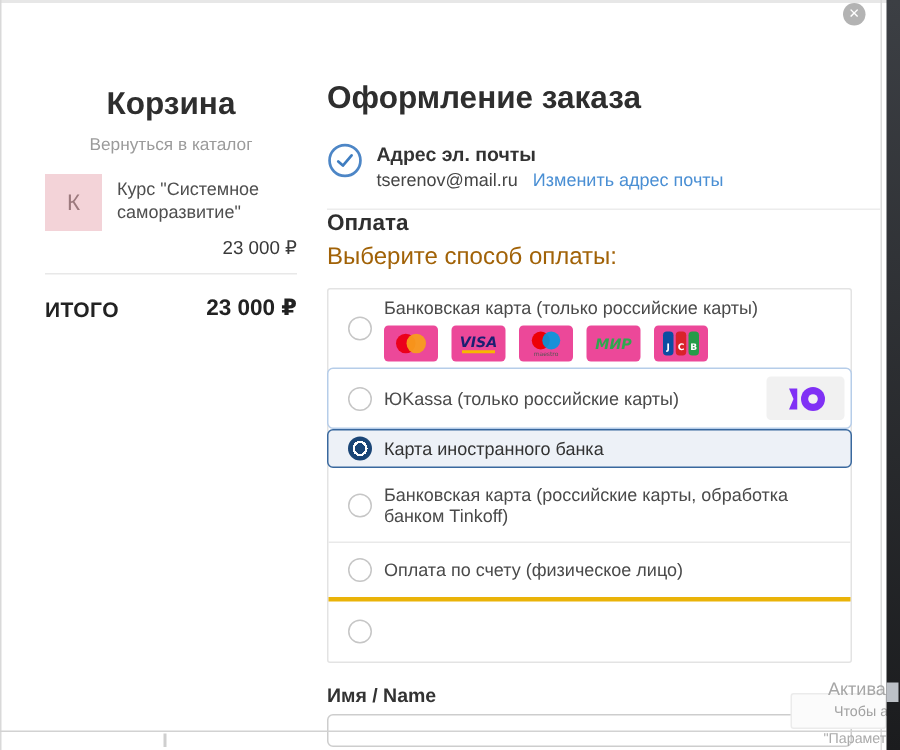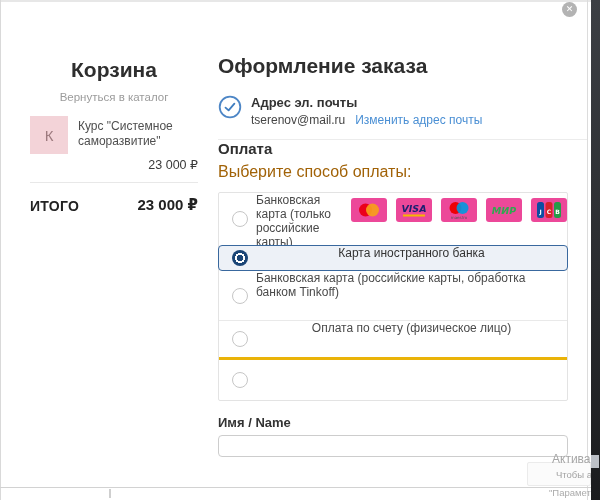--- a/index.html
+++ b/index.html
@@ -43,21 +43,21 @@
   .email-icon { flex:none; }
   .email-text { margin-left:9px; }
   .email-label { font-size:13px; font-weight:bold; color:#333; }
   .email-line2 { margin-top:3px; font-size:12px; color:#454545; }
   .email-change { color:#4a8fd4; margin-left:10px; cursor:pointer; }
   .email-divider { margin-top:12px; width:369px; height:1px; background:#ececec; }
   .pay-heading { font-size:15px; font-weight:bold; color:#2f2f2f; }
   .pay-sub { margin-top:6px; font-size:16px; color:#a16207; }
 
   .options { margin-top:11px; width:350px; border:1px solid #e3e3e3; border-radius:2px; background:#fff; }
-  .opt { position:relative; padding-left:37px; display:flex; justify-content:center; }
+  .opt { position:relative; padding-left:37px; display:flex; flex-direction:column; justify-content:center; }
   .opt-label { font-size:12px; color:#4a4a4a; }
   .radio { position:absolute; left:13px; top:50%; margin-top:-8px; width:16px; height:16px;
            border-radius:50%; border:1.5px solid #c6c6c6; background:#fff; cursor:pointer; }
   .radio.checked { border:none;
            background:radial-gradient(circle,#1a4576 0 3.5px,#ffffff 3.5px 5px,#1a4576 5px 8px); }
   .opt-1 { height:52px; }
   .logo-row { display:flex; gap:9px; margin-top:5px; }
   .chip { width:36px; height:24px; background:#ec4899; border-radius:3px;
           display:flex; align-items:center; justify-content:center; }
   .opt-2 { height:41px; margin:0 -1px; width:calc(100% + 2px); border:1px solid #b6cde9;
@@ -168,20 +168,31 @@
             <rect x="11.5" y="2" width="7" height="16" rx="2.5" fill="#d9222a"></rect>
             <rect x="20" y="2" width="7" height="16" rx="2.5" fill="#259b48"></rect>
             <text x="6.5" y="14" text-anchor="middle" font-size="6" font-weight="bold" fill="#fff" font-family="DejaVu Sans, sans-serif">J</text>
             <text x="15" y="14" text-anchor="middle" font-size="6" font-weight="bold" fill="#fff" font-family="DejaVu Sans, sans-serif">C</text>
             <text x="23.5" y="14" text-anchor="middle" font-size="6" font-weight="bold" fill="#fff" font-family="DejaVu Sans, sans-serif">B</text>
           </svg>
         </span>
       </div>
     </div>
 
+    <div class="opt opt-2">
+      <span class="radio"></span>
+      <div class="opt-label">ЮKassa (только российские карты)</div>
+      <span class="chip-yk">
+        <svg width="40" height="24" viewBox="0 0 40 24">
+          <polygon points="9,5 14.5,5 14.5,19 9,19 12,12" fill="#8031f5"></polygon>
+          <circle cx="25" cy="12" r="8" fill="#8031f5"></circle>
+          <circle cx="25" cy="12" r="3.2" fill="#f1f1f1"></circle>
+        </svg>
+      </span>
+    </div>
 
     <div class="opt opt-3">
       <span class="radio checked"></span>
       <div class="opt-label">Карта иностранного банка</div>
     </div>
 
     <div class="opt opt-4">
       <span class="radio"></span>
       <div class="opt-label">Банковская карта (российские карты, обработка банком Tinkoff)</div>
     </div>

